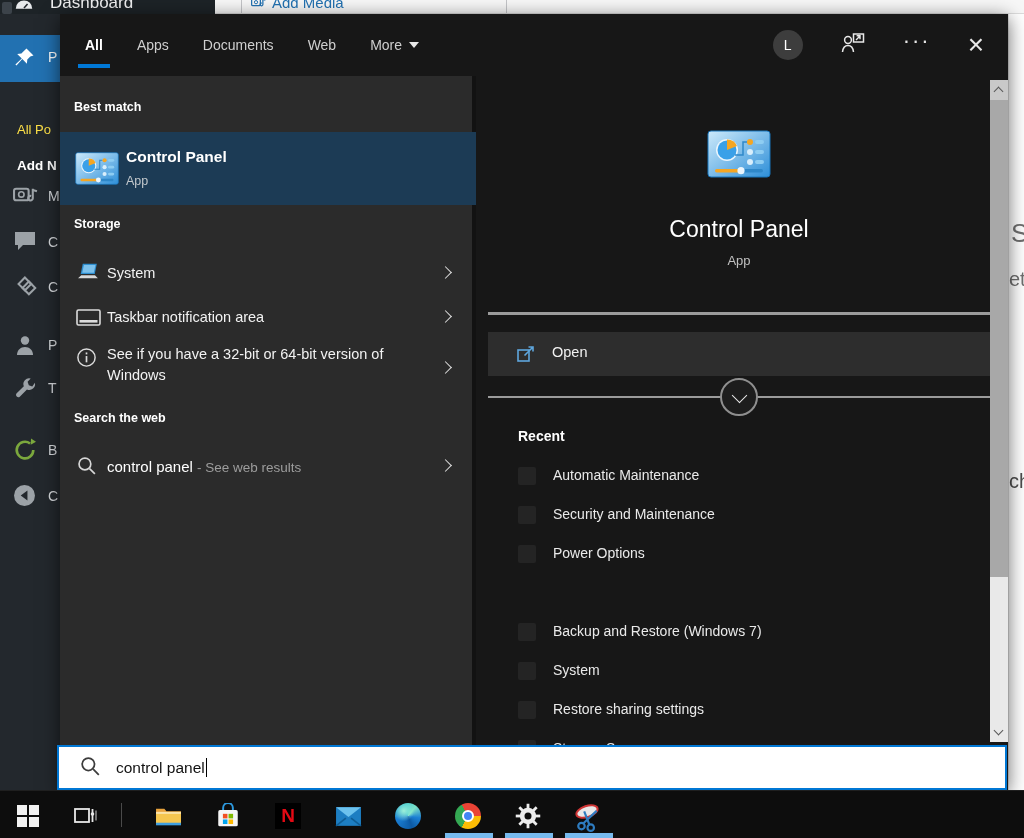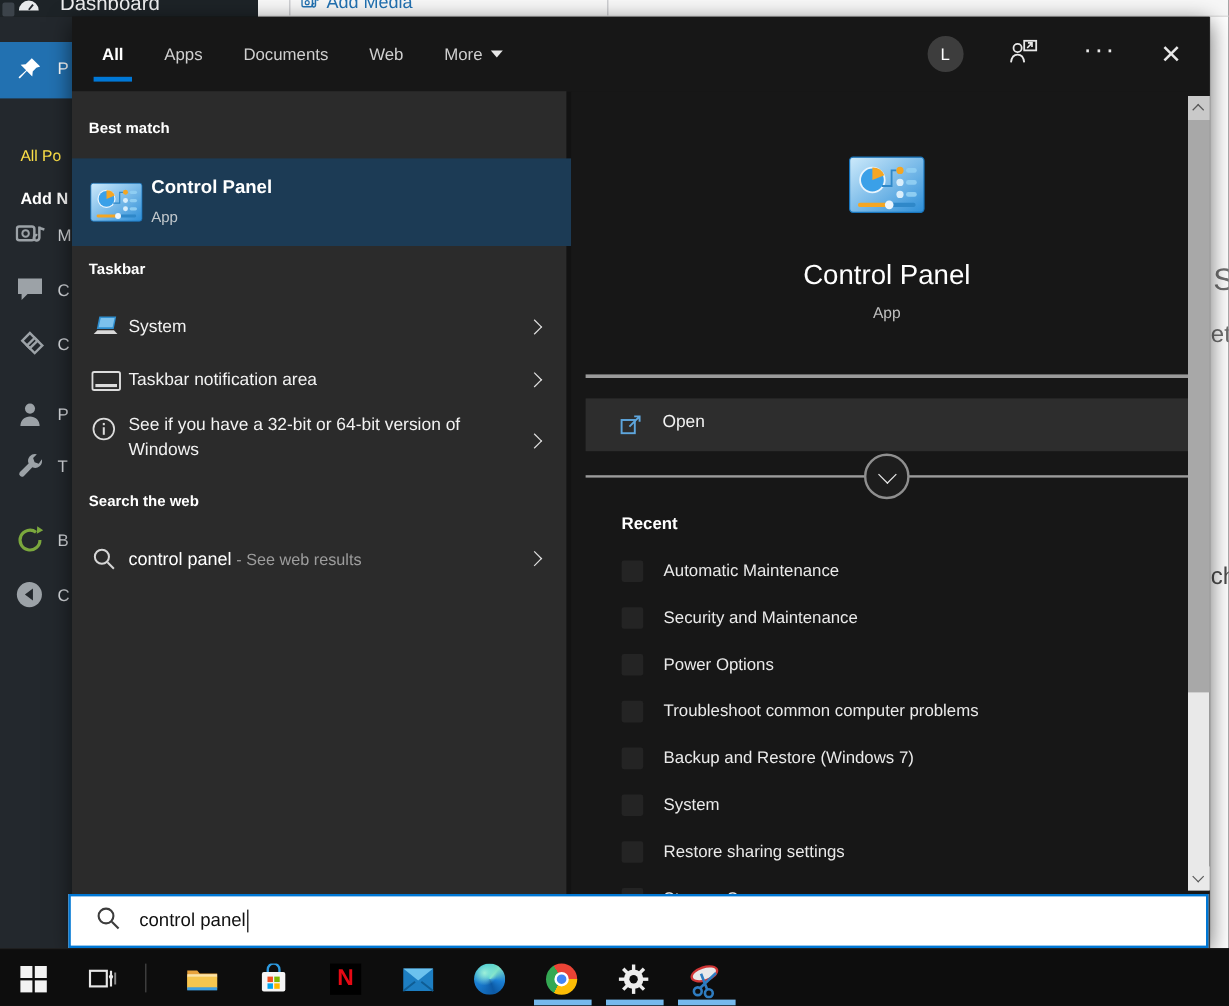--- a/index.html
+++ b/index.html
@@ -261,21 +261,21 @@
               <rect x="48" y="30" width="9" height="4" rx="2" fill="#8ecdf2"></rect>
               <rect x="8" y="39" width="26" height="3.5" rx="1.7" fill="#f5a623"></rect>
               <rect x="34" y="39" width="22" height="3.5" rx="1.7" fill="#2f88c9"></rect>
               <circle cx="34" cy="40.7" r="3.6" fill="#eaf5fd"></circle>
             </svg>
         </span>
         <span class="bm-title">Control Panel</span>
         <span class="bm-sub">App</span>
       </div>
 
-      <span class="sec-h" style="top:141px">Taskbar</span>
+      <span class="sec-h" style="top:141px">Storage</span>
 
       <div class="l-row" style="top:175px;height:44px">
         <span class="ric" style="top:10px"><svg width="25" height="22" viewBox="0 0 24 20">
               <polygon points="6.5,2 20,2 18,12 4.5,12" fill="#2f8fd0"></polygon>
               <polygon points="7.6,3.3 18.7,3.3 17.1,10.7 6,10.7" fill="#7cc1ec"></polygon>
               <polygon points="2,16 21,16 18.2,13 5,13" fill="#d9d9d9"></polygon>
             </svg></span>
         <span class="rtx" style="top:12px">System</span>
         <span class="chev" style="top:17px"></span>
       </div>
@@ -361,24 +361,20 @@
           <span class="rl">Automatic Maintenance</span>
         </div>
       <div class="r-item" style="top:420px">
           <span class="sq"></span>
           <span class="rl">Security and Maintenance</span>
         </div>
       <div class="r-item" style="top:459px">
           <span class="sq"></span>
           <span class="rl">Power Options</span>
         </div>
-      <div class="r-item" style="top:498px">
-          <span class="sq"></span>
-          <span class="rl">Troubleshoot common computer problems</span>
-        </div>
       <div class="r-item" style="top:537px">
           <span class="sq"></span>
           <span class="rl">Backup and Restore (Windows 7)</span>
         </div>
       <div class="r-item" style="top:576px">
           <span class="sq"></span>
           <span class="rl">System</span>
         </div>
       <div class="r-item" style="top:615px">
           <span class="sq"></span>

